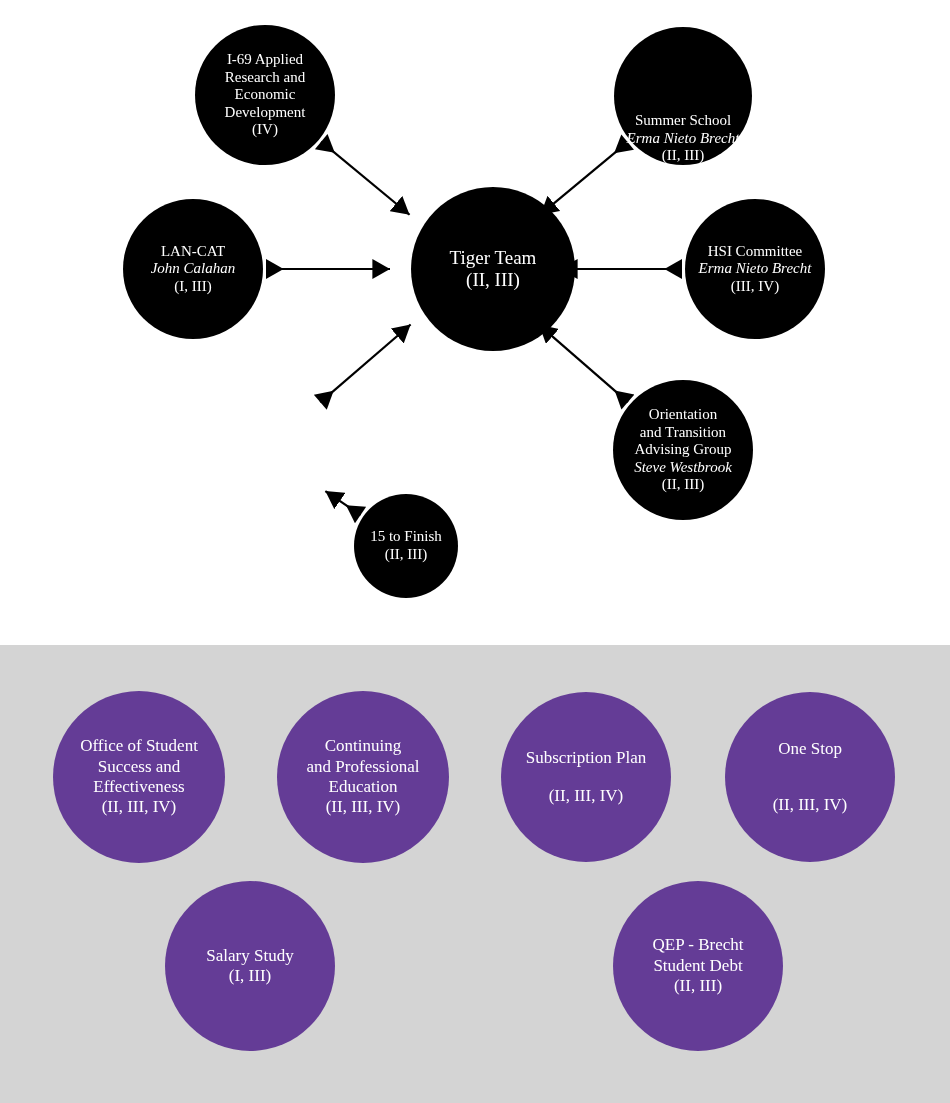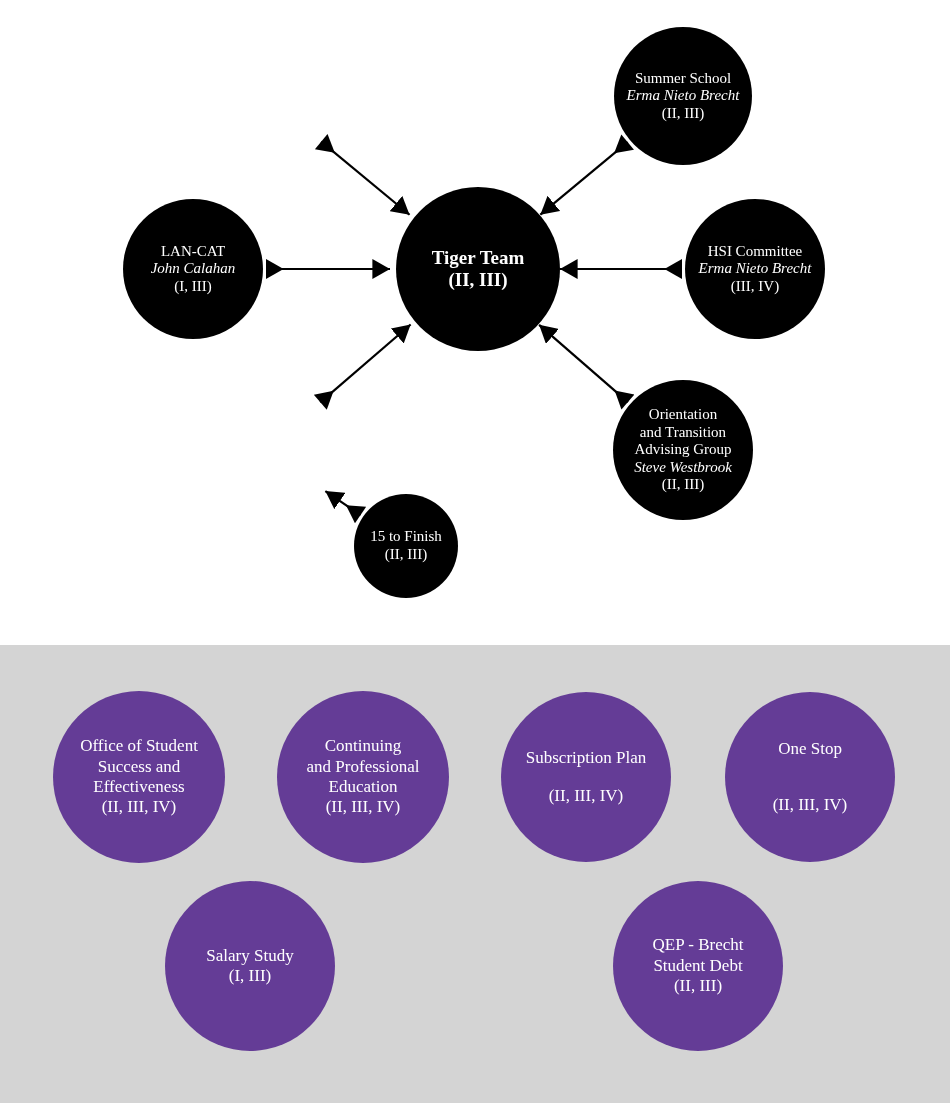--- a/index.html
+++ b/index.html
@@ -91,26 +91,33 @@
           <line x1="321.21157394610606" y1="141.57530412677357" x2="409.5481673230272" y2="214.76848149622253" marker-start="url(#ah-start)" marker-end="url(#ah-end)"></line>
           <line x1="627.6444643865673" y1="142.04090221694165" x2="540.3502850991914" y2="214.64615710499945" marker-start="url(#ah-start)" marker-end="url(#ah-end)"></line>
           <line x1="266" y1="269" x2="390" y2="269" marker-start="url(#ah-start)" marker-end="url(#ah-end)"></line>
           <line x1="682" y1="269" x2="560" y2="269" marker-start="url(#ah-start)" marker-end="url(#ah-end)"></line>
           <line x1="320.295417256929" y1="402.34061655474216" x2="410.614925111795" y2="324.4938026417386" marker-start="url(#ah-start)" marker-end="url(#ah-end)"></line>
           <line x1="627.9308997647188" y1="402.07929258372167" x2="539.1215550684781" y2="324.79808397785837" marker-start="url(#ah-start)" marker-end="url(#ah-end)"></line>
           <line x1="360.5370413825929" y1="515.0464962604888" x2="325.34174507401303" y2="491.0837413269876" marker-start="url(#ah-start)" marker-end="url(#ah-end)"></line>
         </g>
     </svg>
 
-    <div class="node" style="left: 396px; top: 187px; width: 164px; height: 164px; font-size: 19px; font-weight: bold;">
+    <div class="node" style="left: 411px; top: 187px; width: 164px; height: 164px; font-size: 19px;">
         <span class="ln">Tiger Team</span>
         <span class="ln">(II, III)</span>
       </div>
 
-    <div class="node" style="left: 614px; top: 27px; width: 138px; height: 138px; font-size: 15px;">
+    <div class="node" style="left: 195px; top: 25px; width: 140px; height: 140px; font-size: 15px;">
+        <span class="ln">I-69 Applied</span>
+        <span class="ln">Research and</span>
+        <span class="ln">Economic</span>
+        <span class="ln">Development</span>
+        <span class="ln">(IV)</span>
+      </div>
+    <div class="node" style="left: 614px; top: 27px; width: 138px; height: 138px; font-size: 15px; justify-content: flex-end;">
         <span class="ln">Summer School</span>
         <span class="ln person">Erma Nieto Brecht</span>
         <span class="ln">(II, III)</span>
       </div>
     <div class="node" style="left: 123px; top: 199px; width: 140px; height: 140px; font-size: 15px;">
         <span class="ln">LAN-CAT</span>
         <span class="ln person">John Calahan</span>
         <span class="ln">(I, III)</span>
       </div>
     <div class="node" style="left: 685px; top: 199px; width: 140px; height: 140px; font-size: 15px;">

